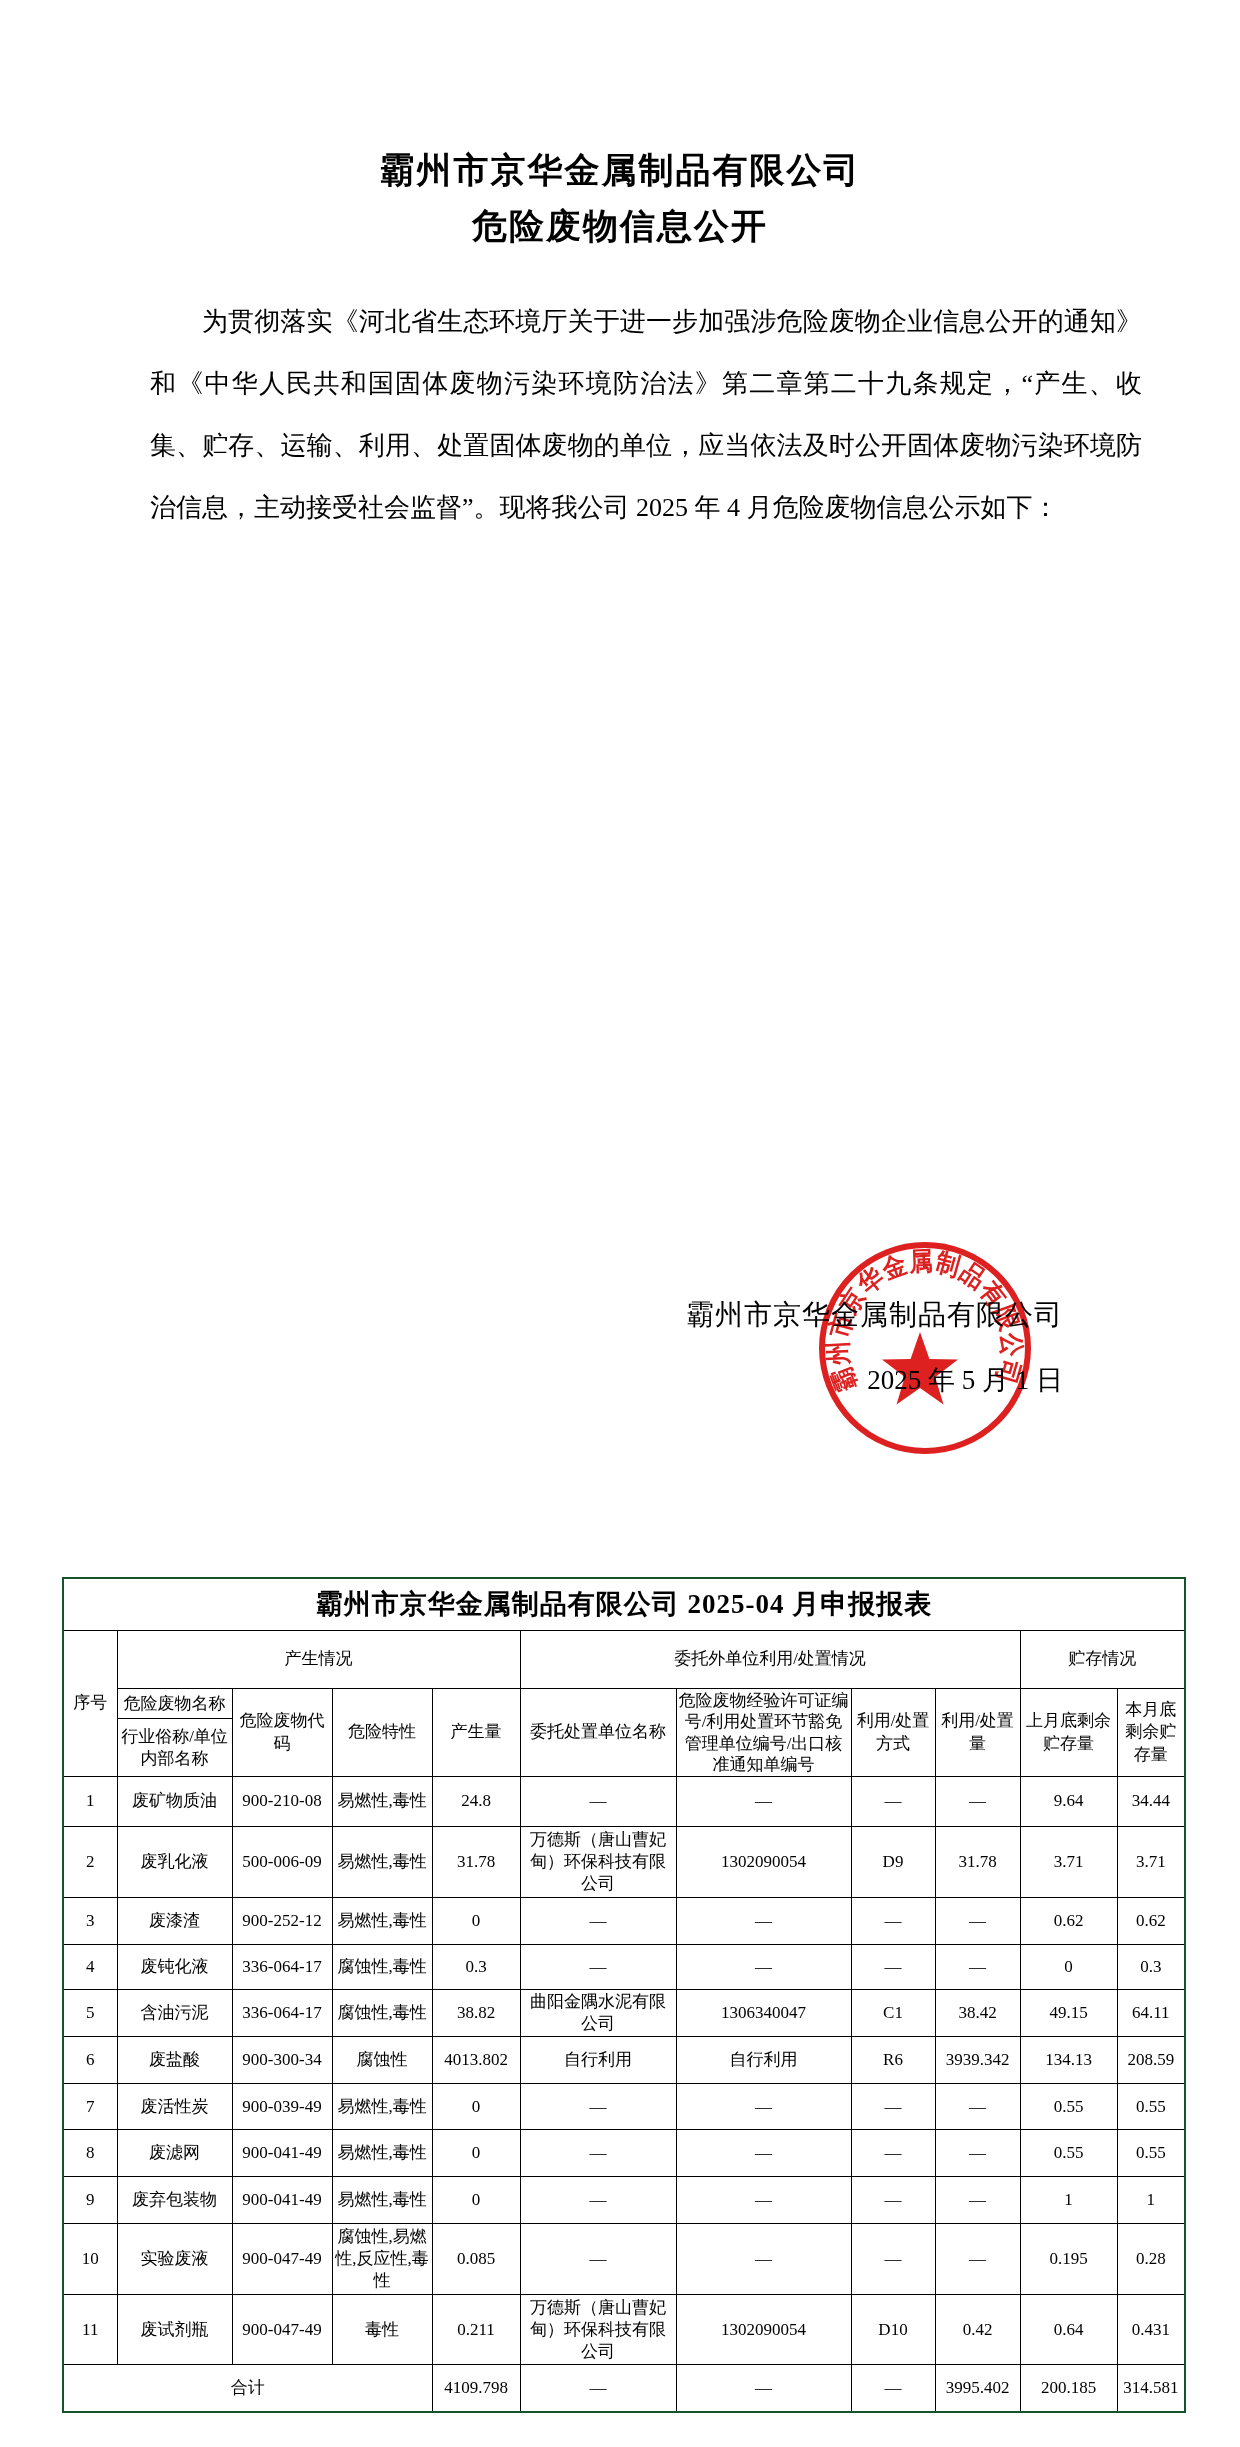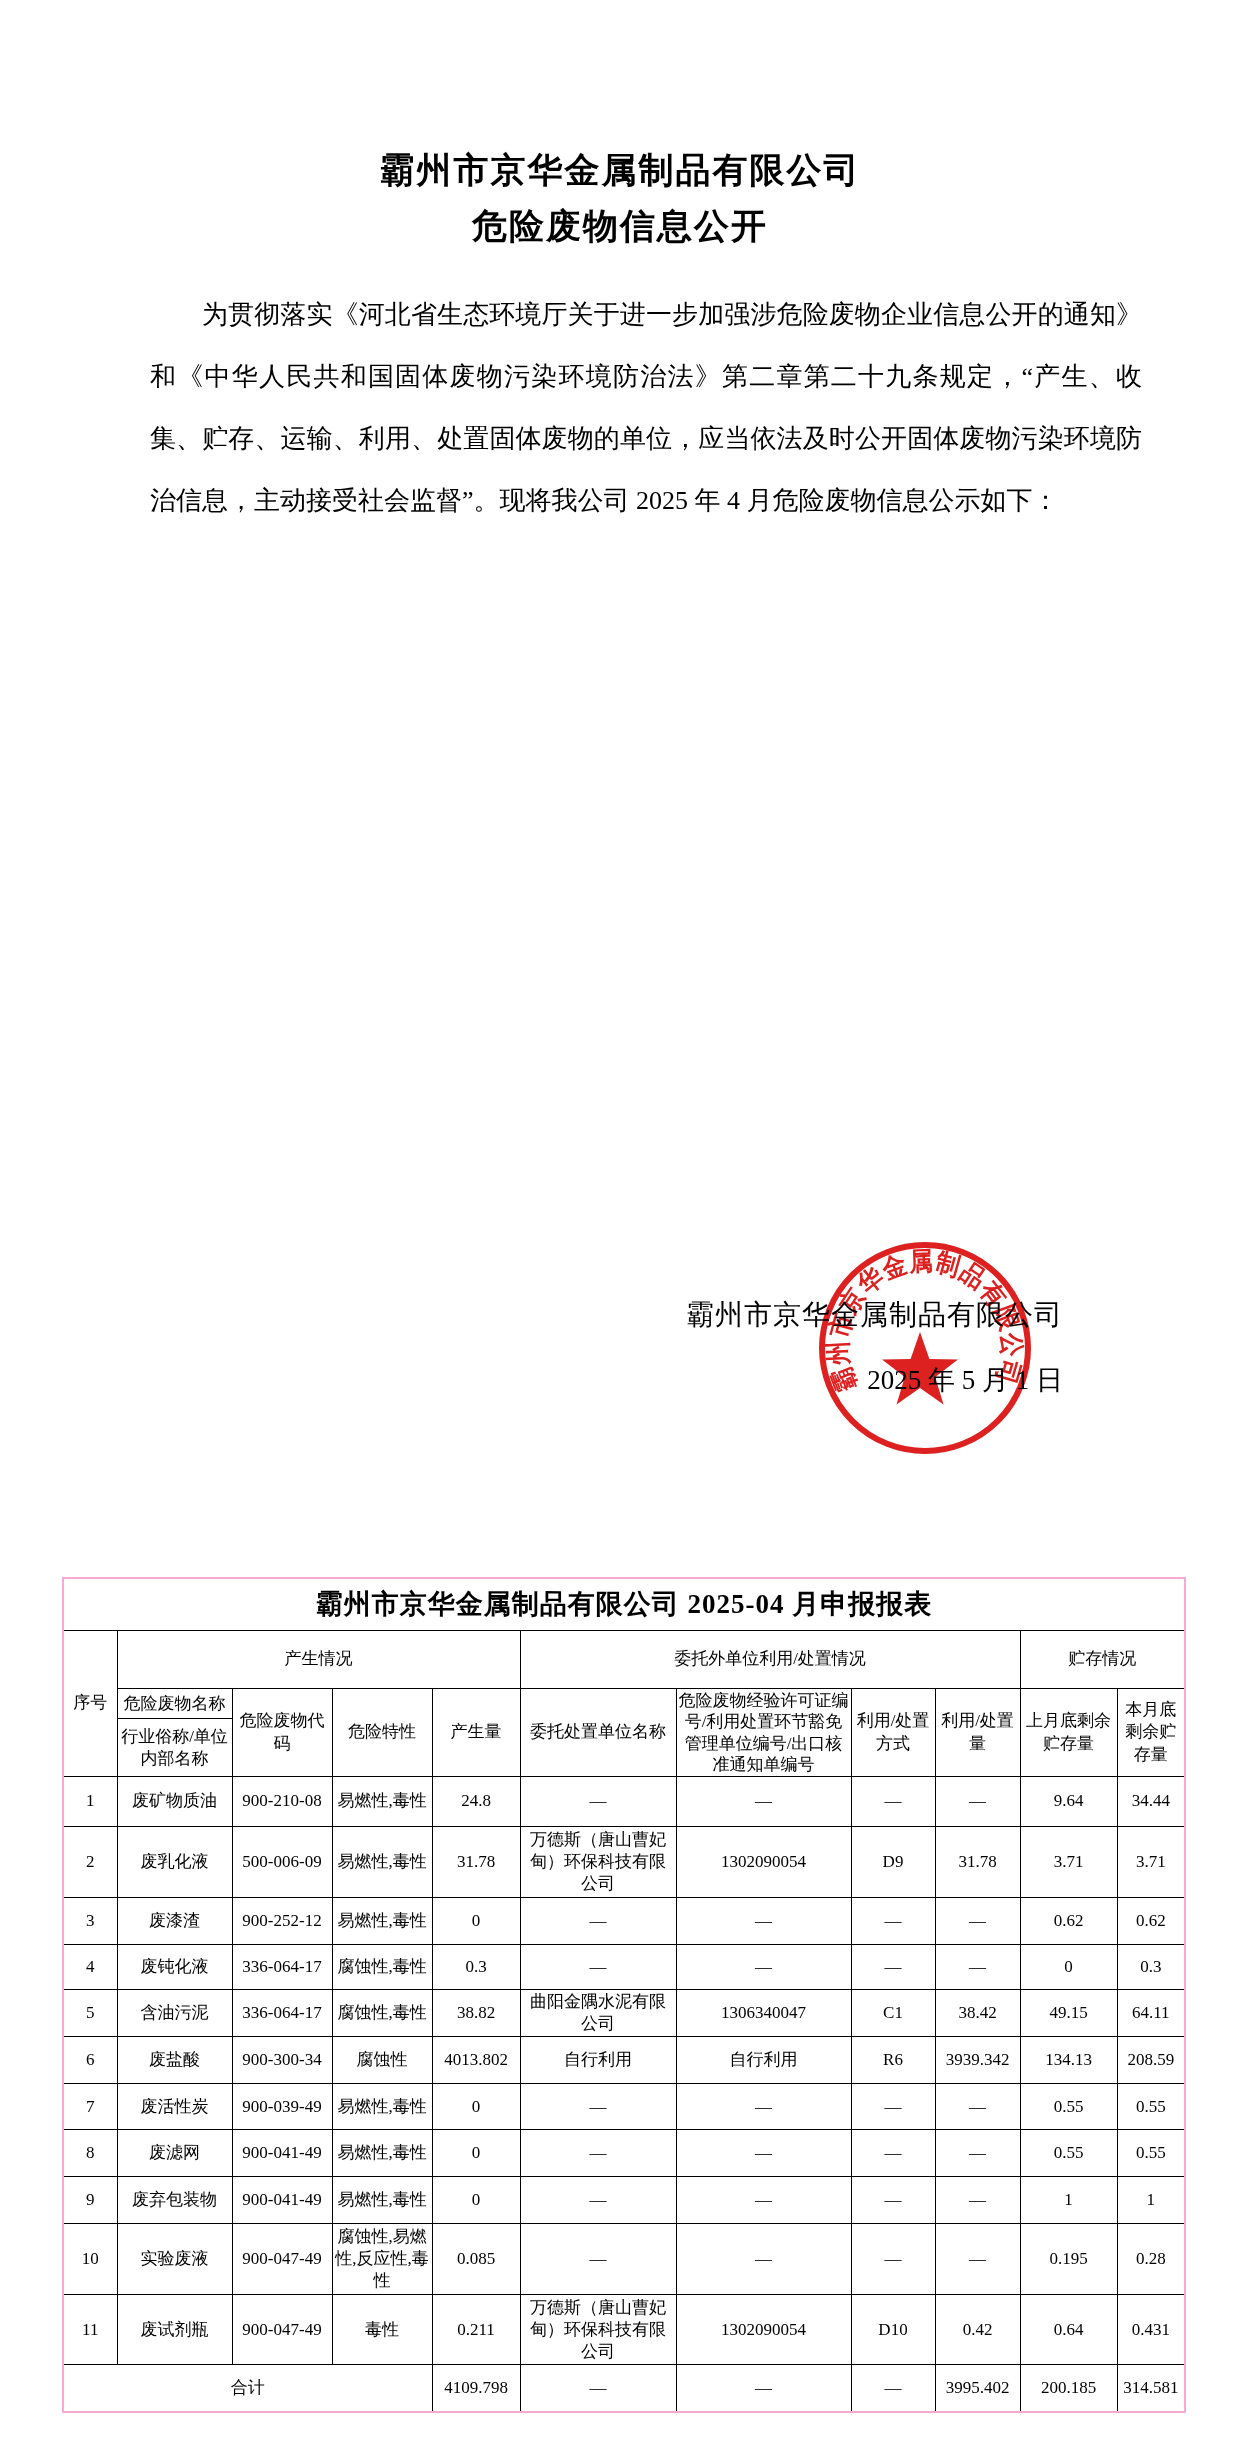--- a/index.html
+++ b/index.html
@@ -7,38 +7,38 @@
     width:1240px;height:2447px;position:relative;background:#ffffff;
     font-family:"Liberation Serif", serif;color:#000;
   }
   .doc-title{
     position:absolute;left:0;width:100%;text-align:center;
     font-weight:bold;font-size:35px;line-height:50px;letter-spacing:2px;
   }
   #title1{top:146px;}
   #title2{top:202px;}
   .paras{
-    position:absolute;top:284px;left:150px;width:992px;
+    position:absolute;top:291px;left:150px;width:992px;
     font-size:26px;line-height:62px;text-align:justify;
   }
   .paras p{margin:0;text-indent:2em;}
   #signature{
     position:absolute;top:1296px;right:177px;
     font-size:28px;letter-spacing:1px;white-space:nowrap;z-index:3;
   }
   #datefield{
     position:absolute;top:1362px;right:177px;
     font-size:27px;white-space:nowrap;z-index:3;
   }
   #sealwrap{position:absolute;left:805px;top:1232px;width:240px;height:235px;z-index:2;}
   
   #report{
     position:absolute;top:1577px;left:62px;width:1122px;
     border-collapse:collapse;table-layout:fixed;
-    font-size:17px;text-align:center;border:2px solid #f9a8d4;
+    font-size:17px;text-align:center;border:2px solid #14532d;
   }
   #report td,#report th{
     border:1px solid #000;padding:1px 2px;line-height:1.3;
     font-weight:normal;overflow:hidden;word-break:break-all;
   }
   #report .tbl-title{font-size:27px;font-weight:bold;height:49px;letter-spacing:1px;}
   #report .grp-row{height:58px;}
   #report .sub-row-a{height:29px;}
   #report .sub-row-b{height:55px;}
   #report .license-hd{line-height:1.25;}

